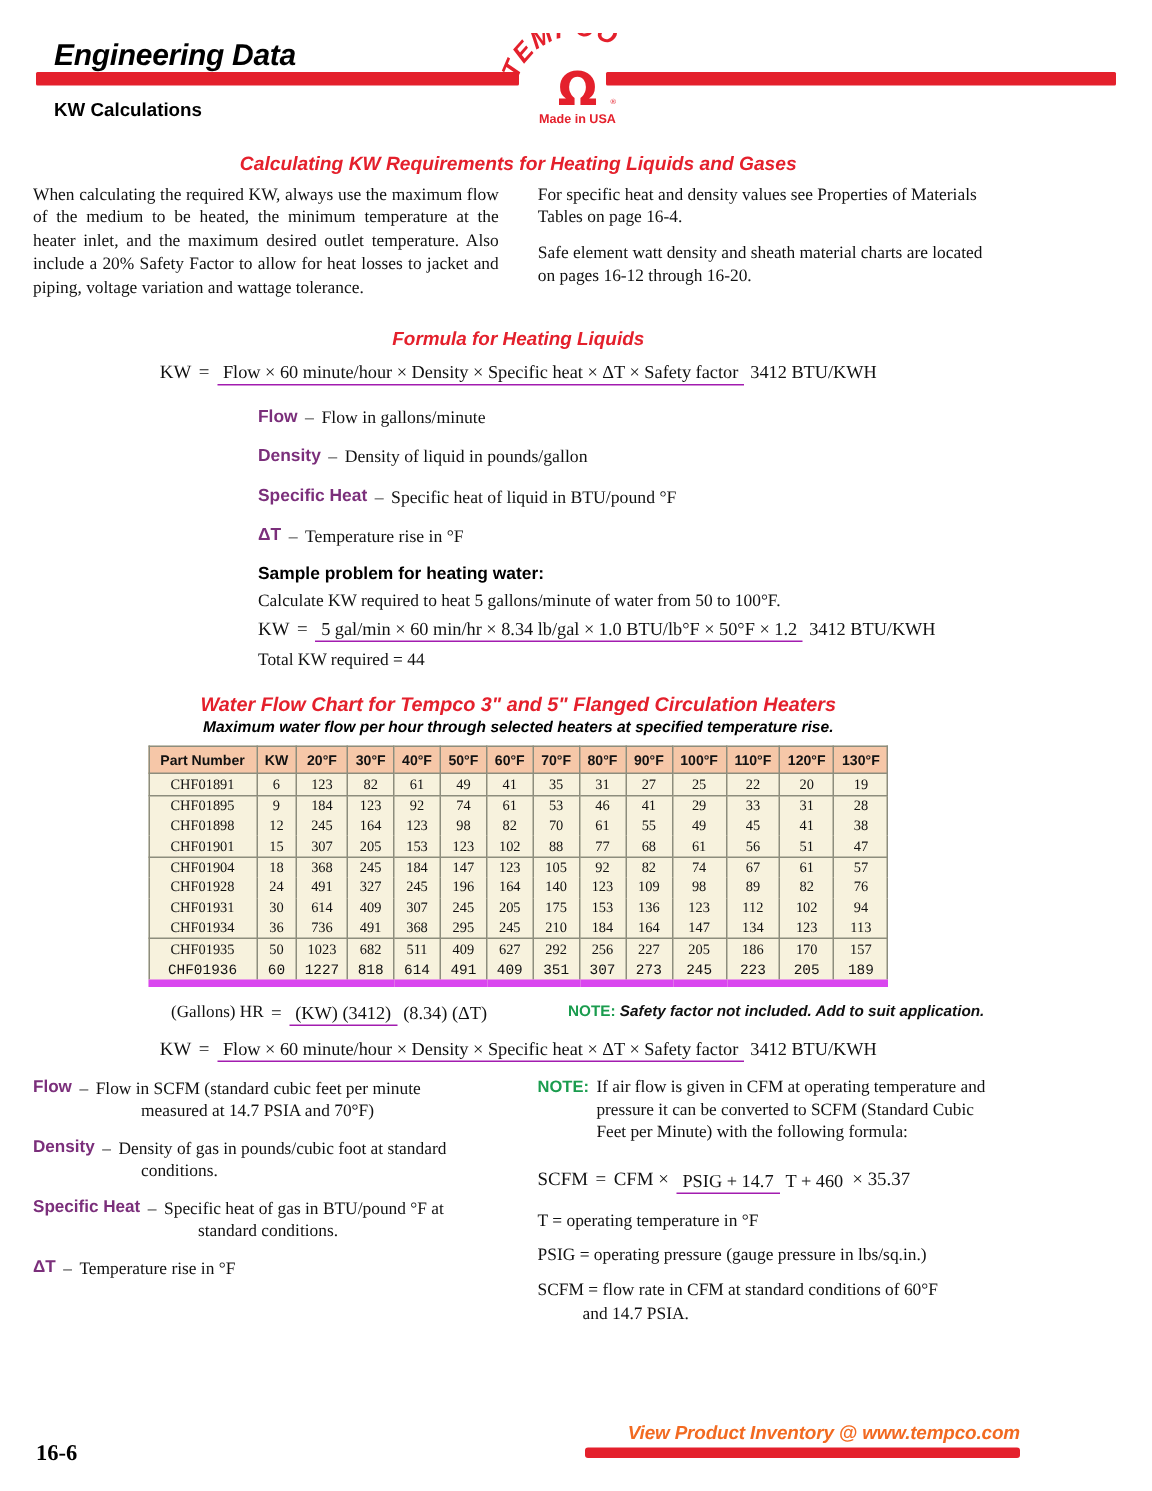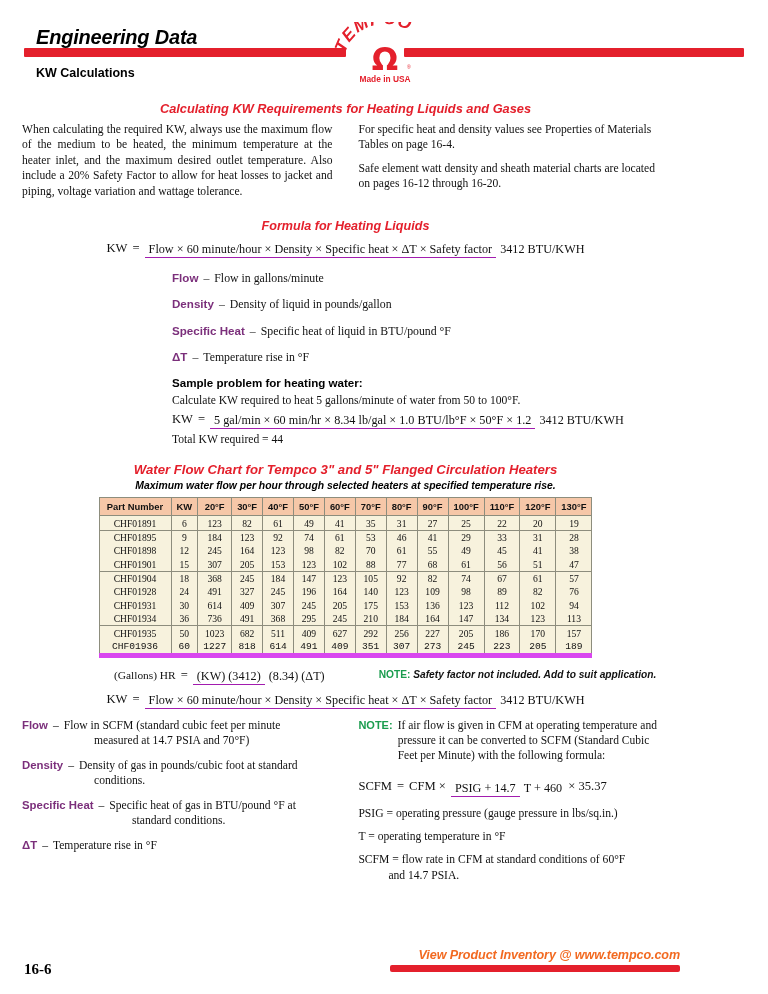--- a/index.html
+++ b/index.html
@@ -544,28 +544,28 @@
         <span class="fx-eq">=</span>
         <span class="fx-lhs">CFM ×</span>
         <span class="fx-frac">
           <span class="fx-num">PSIG + 14.7</span>
           <span class="fx-den">T + 460</span>
         </span>
         <span class="fx-lhs" style="padding-left:6px;">× 35.37</span>
       </div>
 
       <div class="r-def">
+        <span class="nowrap">T</span>
+        <span>=</span>
+        <span>operating temperature in °F</span>
+      </div>
+      <div class="r-def">
         <span class="nowrap">PSIG</span>
         <span>=</span>
         <span>operating pressure (gauge pressure in lbs/sq.in.)</span>
-      </div>
-      <div class="r-def">
-        <span class="nowrap">T</span>
-        <span>=</span>
-        <span>operating temperature in °F</span>
       </div>
       <div class="r-def">
         <span class="nowrap">SCFM</span>
         <span>=</span>
         <span>flow rate in CFM at standard conditions of 60°F</span>
         <span class="cont">and 14.7 PSIA.</span>
       </div>
     </div>
   </div>
 

